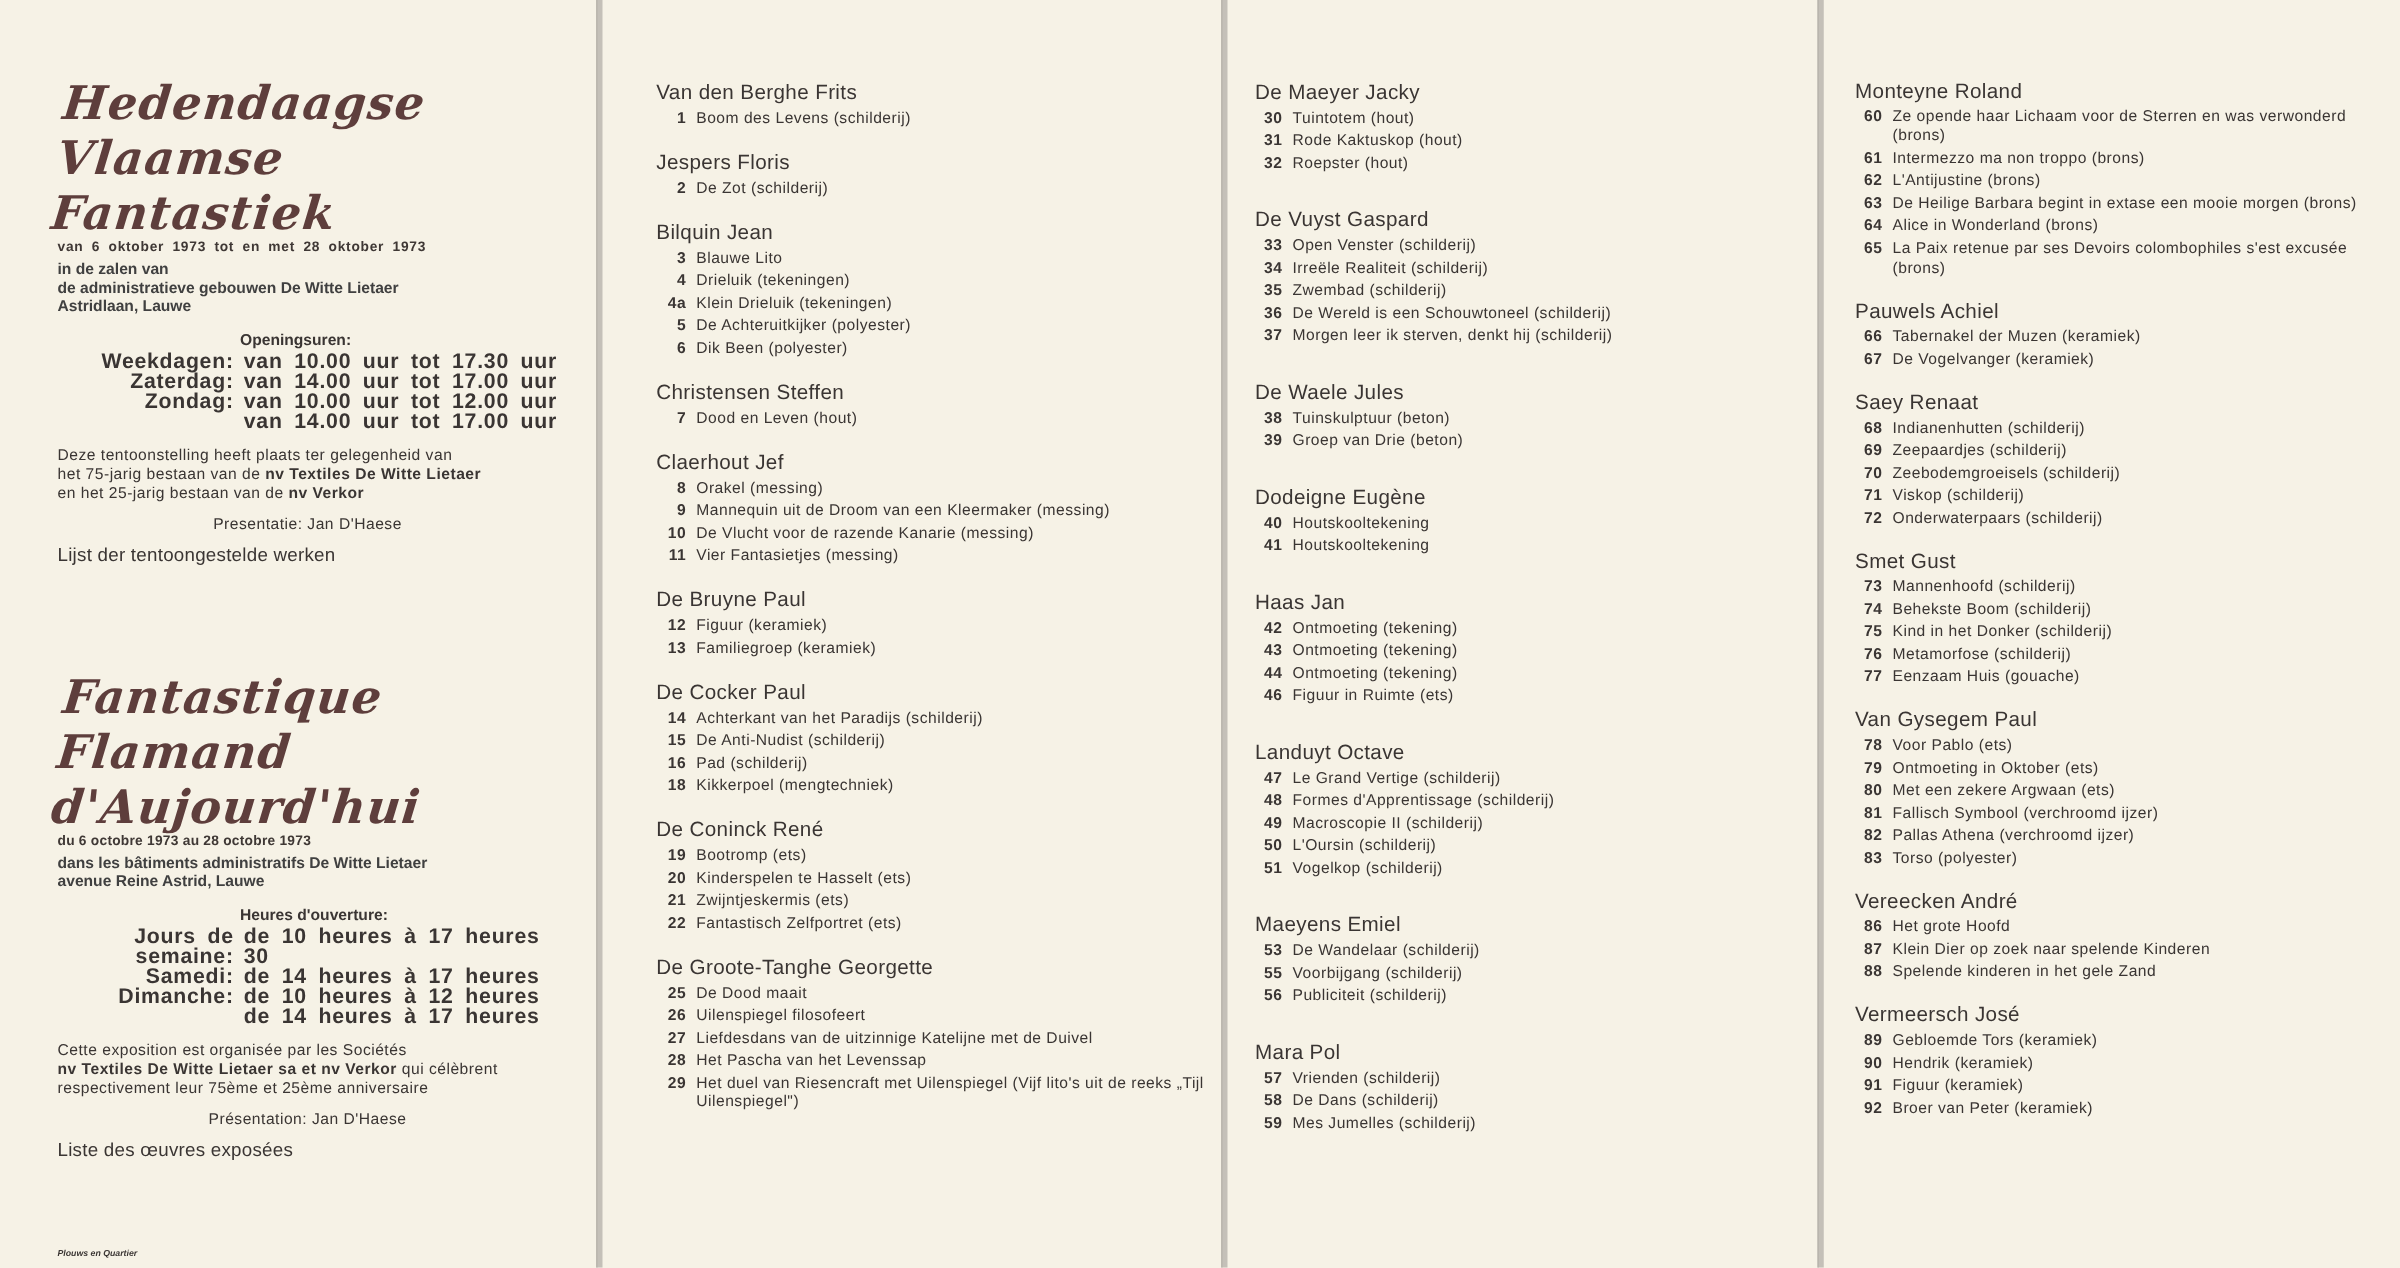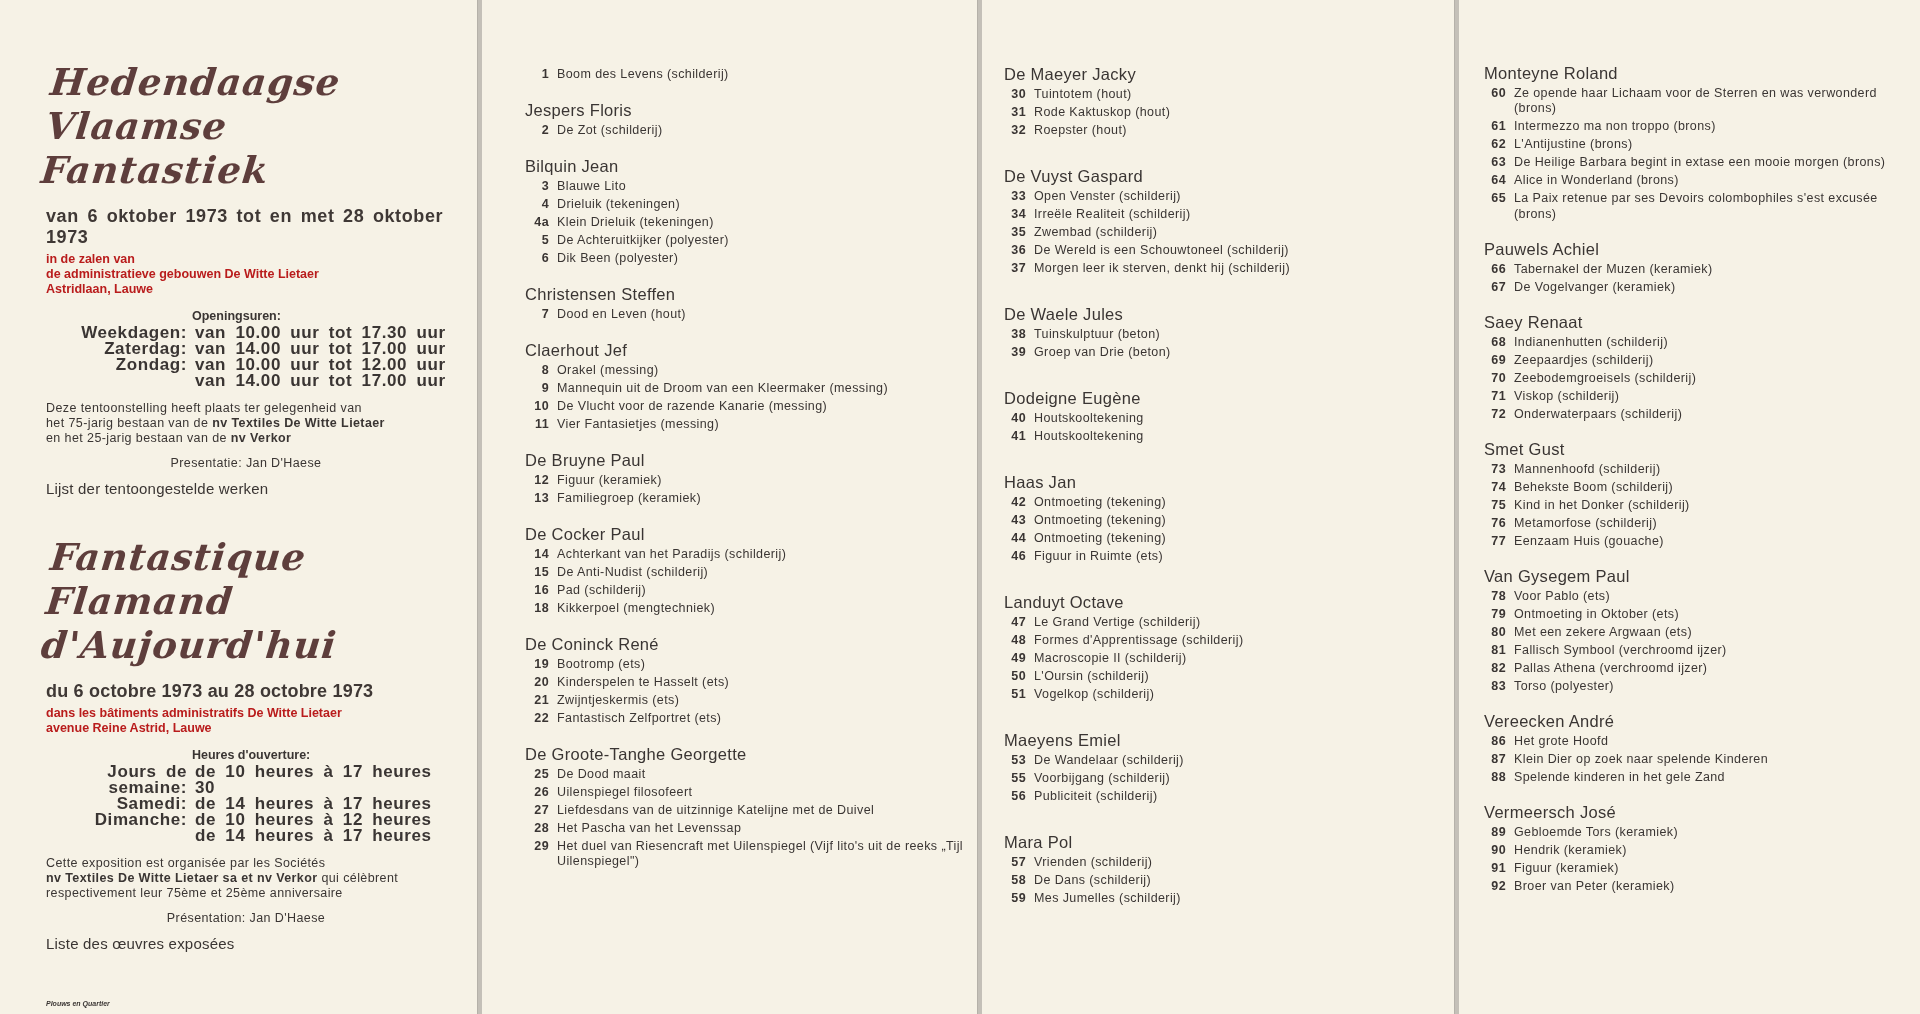--- a/index.html
+++ b/index.html
@@ -25,23 +25,23 @@
       font-family: "DejaVu Serif", serif;
       font-style: italic; font-weight: bold;
       color: #5e3e3c;
       font-size: 37px; line-height: 44px;
       letter-spacing: 1px;
       transform: skewX(-6deg);
       margin: 0;
     }
     .p1 .block-nl { position: absolute; left: 46px; top: 60px; width: 400px; }
     .p1 .block-fr { position: absolute; left: 46px; top: 535px; width: 400px; }
-    .date-line { font-weight: bold; font-size: 18px; letter-spacing: 0.6px; margin-top: 14px; color: #3f3835; word-spacing: 3px; }
+    .date-line { font-weight: bold; font-size: 11px; letter-spacing: 0.6px; color: #3f3835; word-spacing: 3px; }
     .fr .date-line { letter-spacing: 0.2px; word-spacing: 0; }
-    .venue { font-weight: bold; font-size: 12.5px; line-height: 15px; margin-top: 4px; color: #b91c1c; }
+    .venue { font-weight: bold; font-size: 12.5px; line-height: 15px; margin-top: 4px; color: #404040; }
     .hours-head { font-weight: bold; font-size: 12.5px; margin: 12px 0 2px 146px; }
     table.hours { border-collapse: collapse; font-weight: bold; font-size: 17px; letter-spacing: 0.6px; word-spacing: 4px; margin-left: 0; }
     table.hours td { padding: 0; line-height: 16px; }
     table.hours td.lab { text-align: right; width: 141px; padding-right: 8px; }
     .para { font-size: 12.5px; line-height: 15px; margin-top: 12px; letter-spacing: 0.4px; }
     .para b { font-weight: bold; text-align: right; }
     .pres { font-size: 12.5px; margin-top: 10px; letter-spacing: 0.4px; text-align: center; }
     .list-heading { font-size: 15px; margin-top: 10px; color: #3a3533; letter-spacing: 0.2px; }
     .printer { position: absolute; left: 46px; top: 1000px; font-size: 7px; font-style: italic; font-weight: bold; color: #3a3533; }
 
@@ -145,20 +145,21 @@
     <div class="list-heading">Liste des œuvres exposées</div>
   </div>
 
   <div class="printer">Plouws en Quartier</div>
 </div>
 
 <div class="divider d1"></div>
 <div class="panel p2">
     <div class="list">
       <div class="artist">
+        <div class="artist-name">Van den Berghe Frits</div>
         <div class="work">
           <span class="num">1</span>
           <span class="title">Boom des Levens (schilderij)</span>
         </div>
       </div>
       <div class="artist">
         <div class="artist-name">Jespers Floris</div>
         <div class="work">
           <span class="num">2</span>
           <span class="title">De Zot (schilderij)</span>

